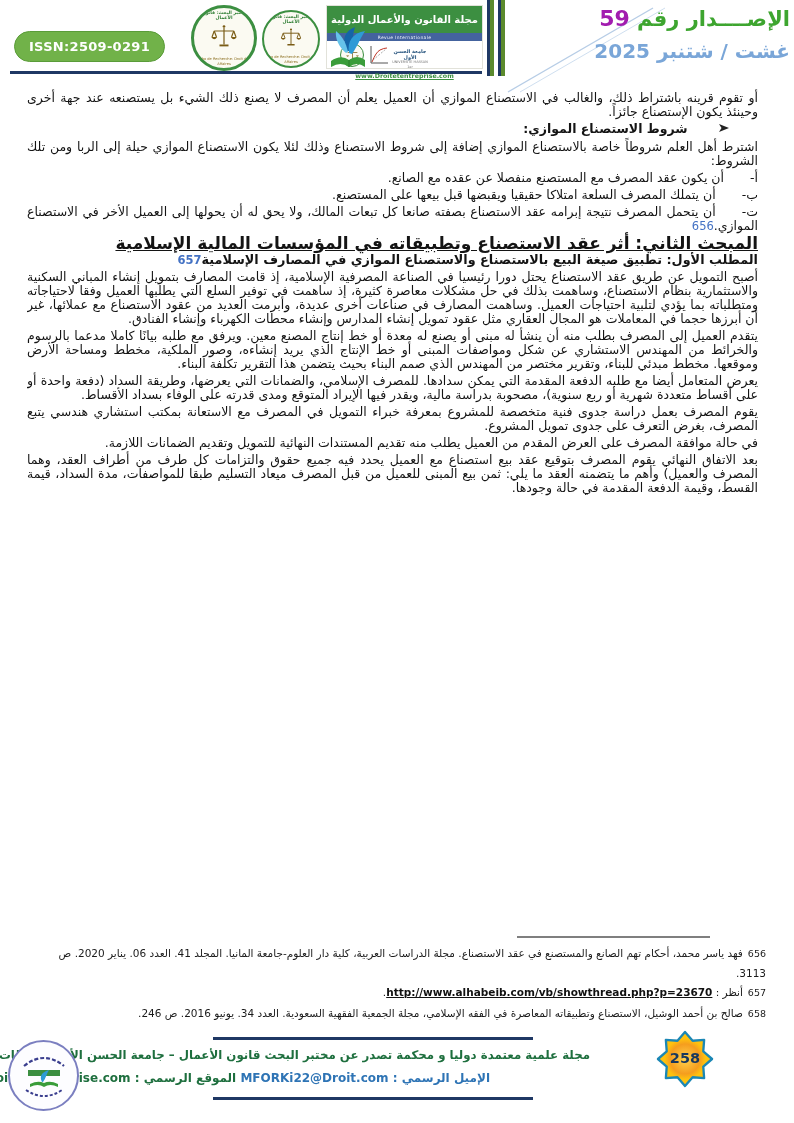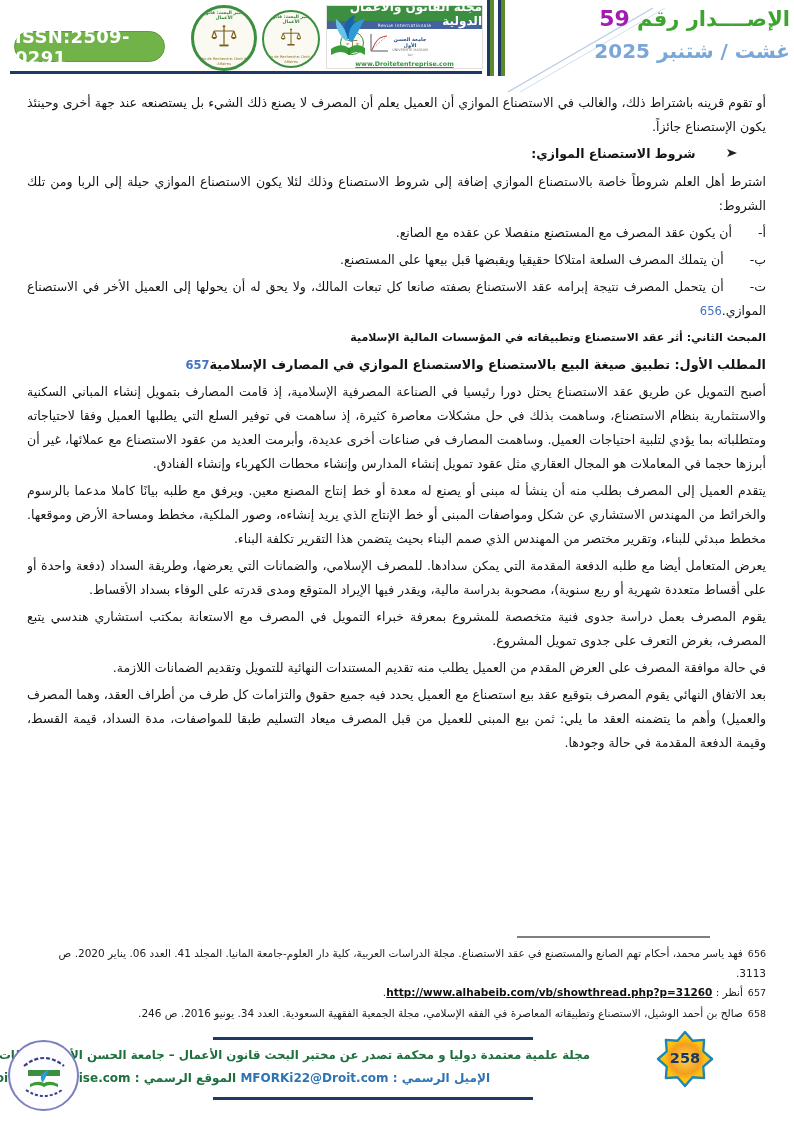--- a/index.html
+++ b/index.html
@@ -8,39 +8,39 @@
     position:relative; width:794px; height:1123px; margin:0 auto;
     background:#ffffff; overflow:hidden;
     font-family:"DejaVu Sans", sans-serif; color:#161616;
   }
 
   
   .issn-pill {
     position:absolute; left:14px; top:31px; width:151px; height:31px;
     background:#71b249; border:1px solid #5a9c39; border-radius:16px;
     display:flex; align-items:center; justify-content:center;
-    color:#fff; font-weight:bold; font-size:18px; direction:ltr; letter-spacing:.3px;
+    color:#fff; font-weight:bold; font-size:13px; direction:ltr; letter-spacing:.3px;
   }
   .hdr-line { position:absolute; top:71px; left:10px; width:472px; height:3px; background:#1f3864; }
 
   .circle-logo {
     position:absolute; border-radius:50%; background:#fbfaf2; direction:rtl;
     display:flex; flex-direction:column; align-items:center; justify-content:space-between;
     overflow:hidden; text-align:center;
   }
   .circle-a { left:191px; top:5px; width:66px; height:66px; border:3px solid #3c8f41; padding:2px 0; }
   .circle-b { left:262px; top:10px; width:58px; height:58px; border:2.5px solid #3c8f41; padding:2px 0; }
   .circle-logo .arc-txt { font-size:4.6px; color:#2e7d32; font-weight:bold; line-height:5px; }
   .circle-logo .arc-txt-lat { font-size:3.6px; color:#8a6d1e; line-height:4.5px; }
 
   .journal-logo {
     position:absolute; left:326px; top:5px; width:157px; height:64px;
     background:#fff; direction:rtl; z-index:2; border:1px solid #e2e2da;
   }
-  .jl-band { height:15px; background:#3c8f41; color:#fff; font-size:12px; font-weight:bold;
+  .jl-band { height:27px; background:#3c8f41; color:#fff; font-size:10px; font-weight:bold;
     display:flex; align-items:center; justify-content:center;text-align:right; }
   .jl-strip { height:8px; background:#44639e; color:#eef3fb; font-size:4.4px;
     display:flex; align-items:center; justify-content:center; letter-spacing:.4px; }
   .jl-content { position:relative; height:29px; }
   .jl-mini-circle { position:absolute; right:118px; top:2px; width:24px; height:24px;
     border:1.5px solid #3c8f41; border-radius:50%;
     display:flex; align-items:center; justify-content:center; background:#fbfaf2; }
   .jl-chart { position:absolute; right:92px; top:3px; }
   .jl-univ { position:absolute; right:52px; top:7px; width:40px; text-align:center; }
   .jl-univ .u1 { font-size:5px; color:#1f4e79; font-weight:bold; line-height:6px; }
@@ -58,27 +58,27 @@
   .issue-block { position:absolute; left:505px; top:6px; width:285px; direction:rtl; z-index:1; }
   .issue-l1 { text-align:right; padding-left:18px; font-weight:bold; font-size:21px; color:#3da52f;
     white-space:nowrap; }
   .issue-l1 .num { color:#a21caf; font-size:22px; }
   .issue-l2 { margin-top:8px; text-align:right; padding-left:88px; font-weight:bold; font-size:20px;
     color:#7aa6d8; white-space:nowrap; }
   .issue-diag { position:absolute; left:498px; top:2px; z-index:0; }
 
   
   .content {
-    position:absolute; top:88px; right:28px; left:27px; height:848px; overflow:hidden;
-    direction:rtl; text-align:justify; font-size:12.5px; line-height:24px; color:#141414;
+    position:absolute; top:88px; right:36px; left:27px; height:848px; overflow:hidden;
+    direction:rtl; text-align:justify; font-size:12.5px; line-height:14px; color:#141414;
   }
   .content p { margin:3px 0; }
   .bullet-head { font-weight:bold; padding-right:28px; }
   .bullet-head .arrow-wrap { display:inline-block; margin-left:26px; vertical-align:-1px; }
-  .sec-head { font-weight:bold; font-size:11px; margin:6px 0 3px; }
+  .sec-head { font-weight:bold; text-decoration:underline; font-size:17px; margin:6px 0 3px; }
   .sub-head { font-weight:bold; font-size:12.8px; margin:4px 0 3px; }
   .li .tab { display:inline-block; width:26px; }
   .ref { color:#4472c4; font-size:11.5px; }
 
   
   .footnotes { position:absolute; top:936px; right:28px; left:27px; direction:rtl;
     font-size:10.5px; line-height:18.5px; color:#1a1a1a; text-align:right; }
   .fn-sep { width:193px; height:2px; background:#7f7f7f; margin:0 56px 6px 0; }
   .fn { margin-bottom:1px; }
   .fn-num { font-size:9.5px; margin-left:5px; }
@@ -254,21 +254,21 @@
     <p><span>في حالة موافقة المصرف على العرض المقدم من العميل يطلب منه تقديم المستندات النهائية للتمويل وتقديم الضمانات اللازمة.</span></p>
     <p><span>بعد الاتفاق النهائي يقوم المصرف بتوقيع عقد بيع استصناع مع العميل يحدد فيه جميع حقوق والتزامات كل طرف من أطراف العقد، وهما المصرف والعميل) وأهم ما يتضمنه العقد ما يلي: ثمن بيع المبنى للعميل من قبل المصرف ميعاد التسليم طبقا للمواصفات، مدة السداد، قيمة القسط، وقيمة الدفعة المقدمة في حالة وجودها.</span></p>
   </div>
 
   <div class="footnotes">
     <div class="fn-sep"></div>
     <div class="fn">
       <span class="fn-num">656</span><span>فهد ياسر محمد، أحكام تهم الصانع والمستصنع في عقد الاستصناع. مجلة الدراسات العربية، كلية دار العلوم-جامعة المانيا. المجلد 41. العدد 06. يناير 2020. ص 3113.</span>
     </div>
     <div class="fn">
-      <span class="fn-num">657</span><span>أنظر : </span><span class="fn-url">http://www.alhabeib.com/vb/showthread.php?p=31260</span><span>.</span>
+      <span class="fn-num">657</span><span>أنظر : </span><span class="fn-url">http://www.alhabeib.com/vb/showthread.php?p=23670</span><span>.</span>
     </div>
     <div class="fn">
       <span class="fn-num">658</span><span>صالح بن أحمد الوشيل، الاستصناع وتطبيقاته المعاصرة في الفقه الإسلامي، مجلة الجمعية الفقهية السعودية. العدد 34. يونيو 2016. ص 246.</span>
     </div>
   </div>
 
   <div class="foot-line t"></div>
   <div class="foot-line b"></div>
 
   <div class="footer-text">

